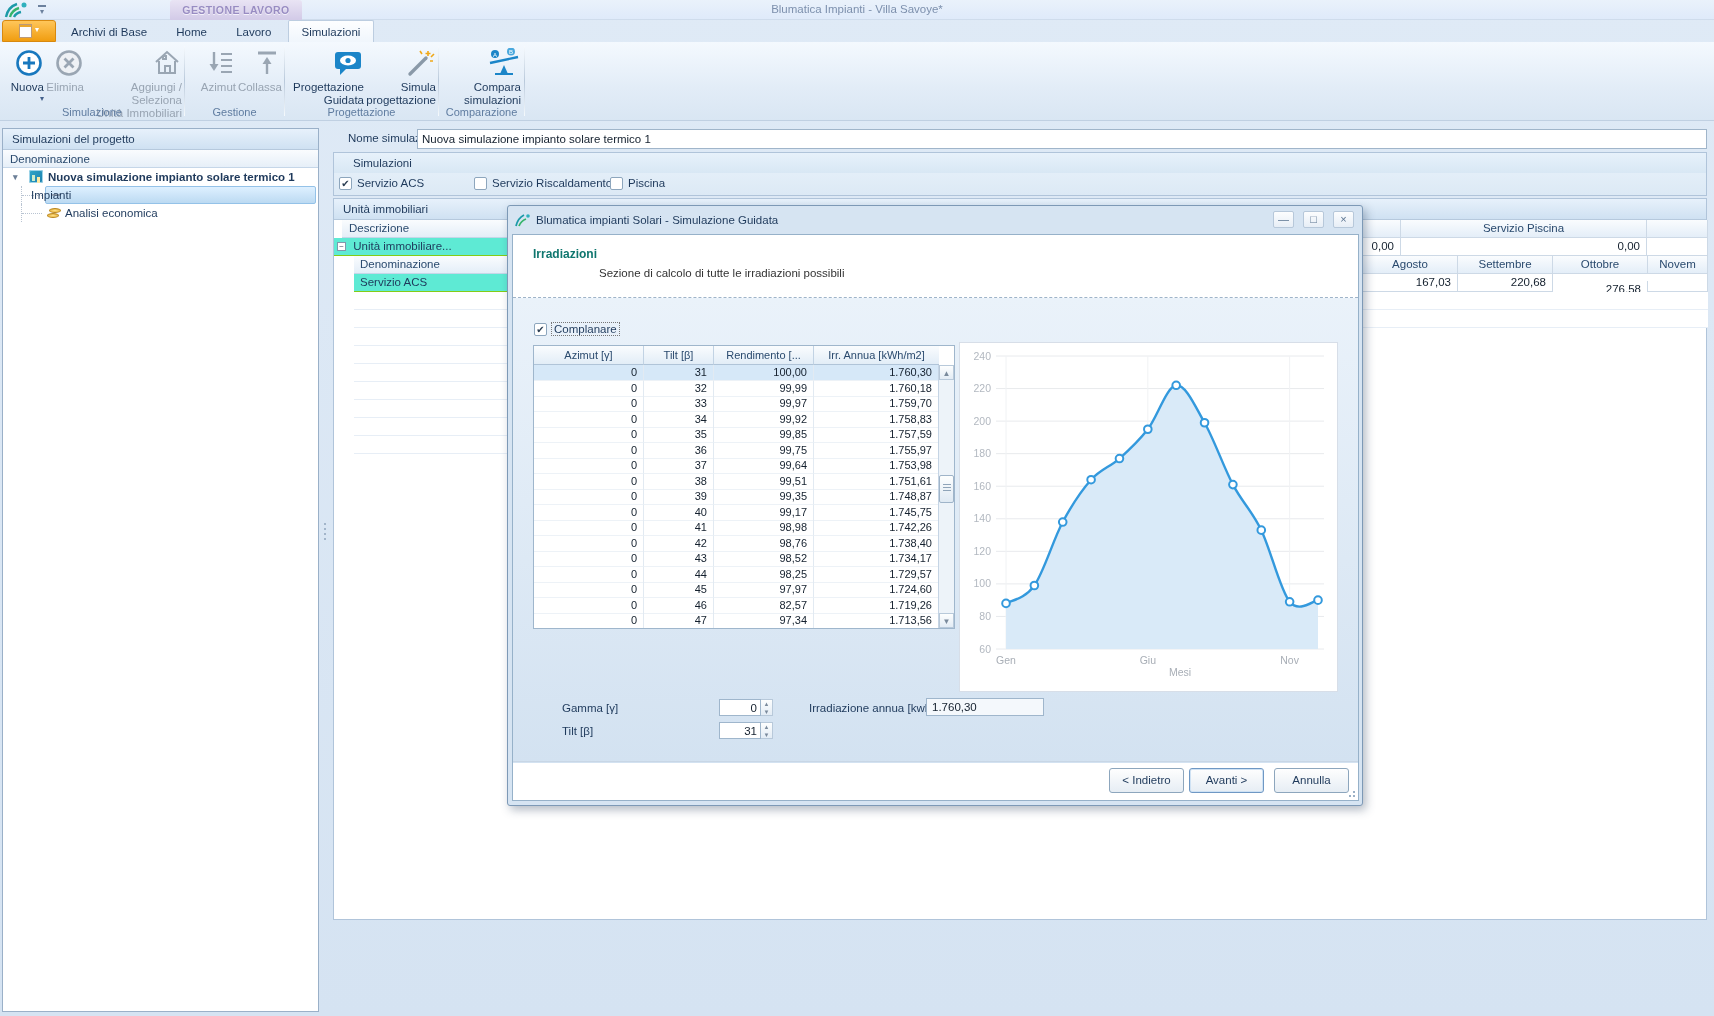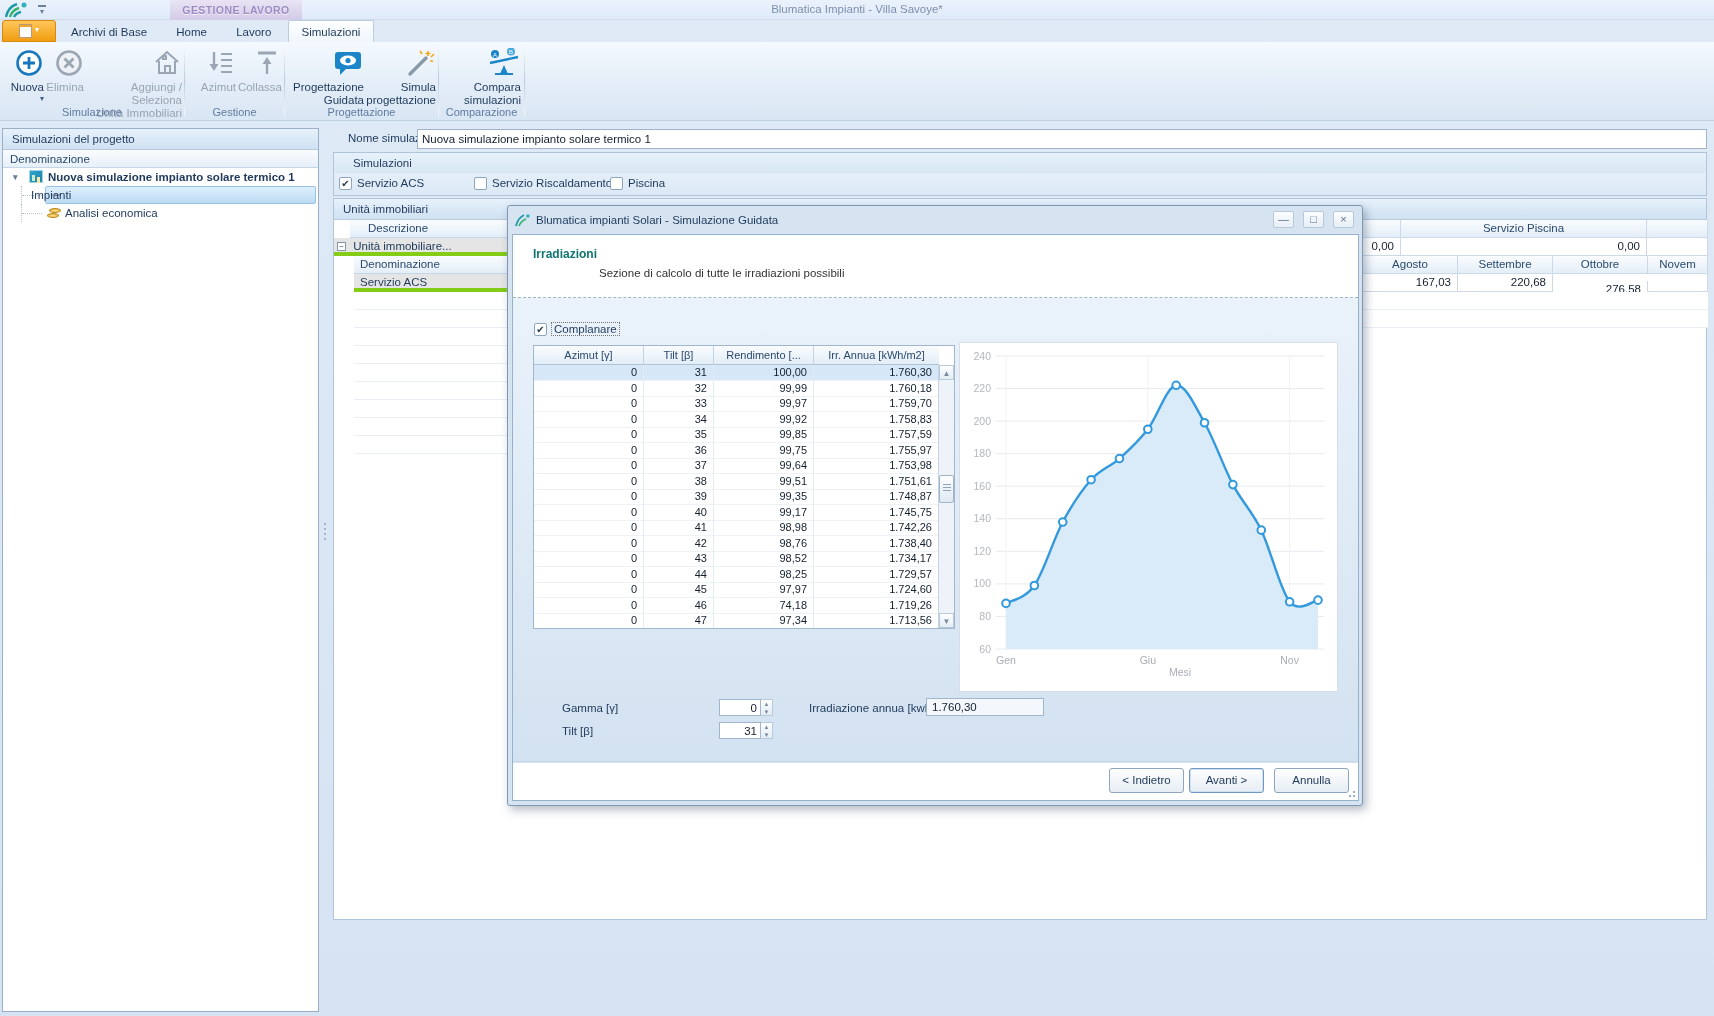--- a/index.html
+++ b/index.html
@@ -79,21 +79,21 @@
   .sim-panel .ph { height:20px; line-height:20px; padding-left:19px; color:#1e395b;
     background:linear-gradient(#e7f1fb,#d8e7f4); }
   .cbrow { position:relative; height:22px; }
   .cb { position:absolute; top:4px; width:13px; height:13px; background:#fff; border:1px solid #8da6bd;
     border-radius:2px; cursor:pointer; text-align:center; line-height:12px; font-size:10px; color:#2b3d52; }
   .cb .mark { visibility:hidden; }
   .cb.checked .mark { visibility:visible; }
   .cblabel { position:absolute; top:4px; color:#1e395b; cursor:default; }
 
   .unita-panel { left:333px; top:198px; width:1374px; height:722px; background:#fff; border:1px solid #b0c4da; }
-  .grid-row { position:absolute; height:18px; line-height:17px; border-bottom:4px solid #84cc16; background:#e5e5e5; }
+  .grid-row { position:absolute; height:18px; line-height:17px; border-bottom:1px solid #84cc16; background:#5eead4; }
   .gridhead { background:linear-gradient(#fafcfe,#e4eef8); border-bottom:1px solid #c5d6e8; color:#2a4a6e; }
   .expander { display:inline-block; width:9px; height:9px; border:1px solid #8296ac; background:#fff;
     line-height:7px; font-size:8px; text-align:center; color:#44546a; vertical-align:1px; margin:0 4px 0 3px; }
   .stripes { background:repeating-linear-gradient(to bottom,#fff 0 17px,#e7eef6 17px 18px); }
 
   .bgt-cell { position:absolute; height:18px; line-height:17px; border-right:1px solid #cdd9e6;
     border-bottom:1px solid #cdd9e6; overflow:hidden; }
   .bgt-head { background:linear-gradient(#fafcfe,#e4eef8); color:#2a4a6e; text-align:center; }
   .bgt-val { background:#fff; text-align:right; padding-right:6px; color:#14202e; }
 
@@ -341,21 +341,21 @@
     <span class="cb" style="left:140px"><span class="mark">✔</span></span>
     <span class="cblabel" style="left:158px">Servizio Riscaldamento</span>
     <span class="cb" style="left:276px"><span class="mark">✔</span></span>
     <span class="cblabel" style="left:294px">Piscina</span>
   </div>
 </div>
 
 <div class="abs unita-panel">
   <div class="panelhead">Unità immobiliari</div>
 
-  <div class="grid-row gridhead" style="left:16px;top:21px;width:173px;padding-left:18px">Descrizione</div>
+  <div class="grid-row gridhead" style="left:8px;top:21px;width:173px;padding-left:7px">Descrizione</div>
   <div class="grid-row" style="left:0;top:39px;width:173px">
     <span class="expander">−</span>
     <span>Unità immobiliare...</span>
   </div>
   <div class="grid-row gridhead" style="left:20px;top:57px;width:153px;padding-left:6px">Denominazione</div>
   <div class="grid-row" style="left:20px;top:75px;width:153px;padding-left:6px">Servizio ACS</div>
   <div class="abs stripes" style="left:20px;top:93px;width:153px;height:162px"></div>
 
   <div class="bgt-cell bgt-head" style="left:1029px;top:21px;width:38px"></div>
   <div class="bgt-cell bgt-head" style="left:1067px;top:21px;width:246px">Servizio Piscina</div>
@@ -494,21 +494,21 @@
             </div>
             <div class="dt-row">
               <div class="dt-c">0</div>
               <div class="dt-c">45</div>
               <div class="dt-c">97,97</div>
               <div class="dt-c">1.724,60</div>
             </div>
             <div class="dt-row">
               <div class="dt-c">0</div>
               <div class="dt-c">46</div>
-              <div class="dt-c">74,18</div>
+              <div class="dt-c">82,57</div>
               <div class="dt-c">1.719,26</div>
             </div>
             <div class="dt-row">
               <div class="dt-c">0</div>
               <div class="dt-c">47</div>
               <div class="dt-c">97,34</div>
               <div class="dt-c">1.713,56</div>
             </div>
           </div>
         <div class="vscroll">

